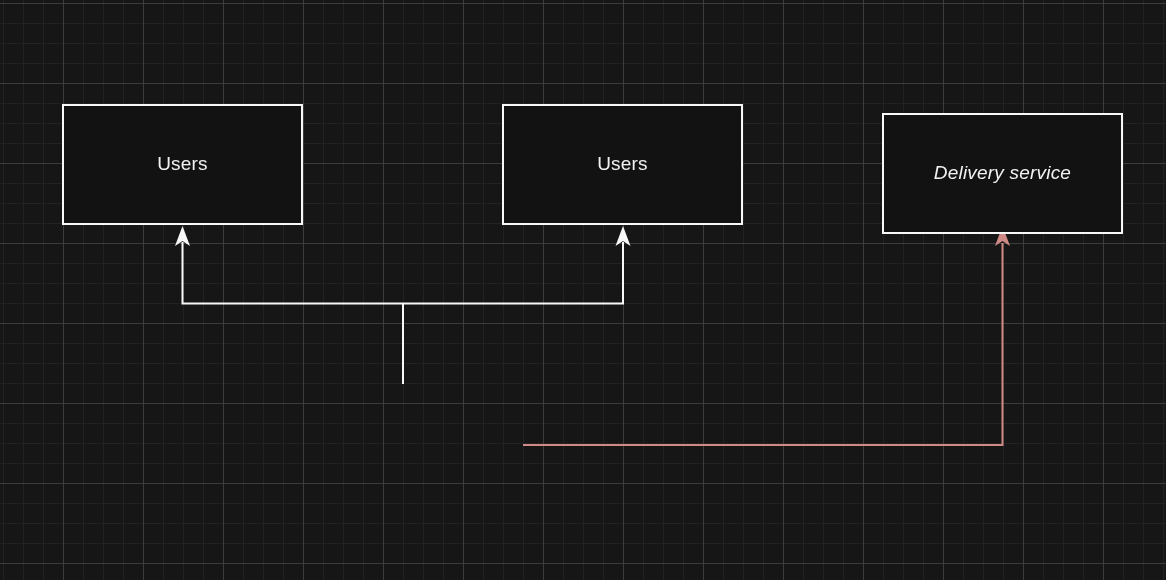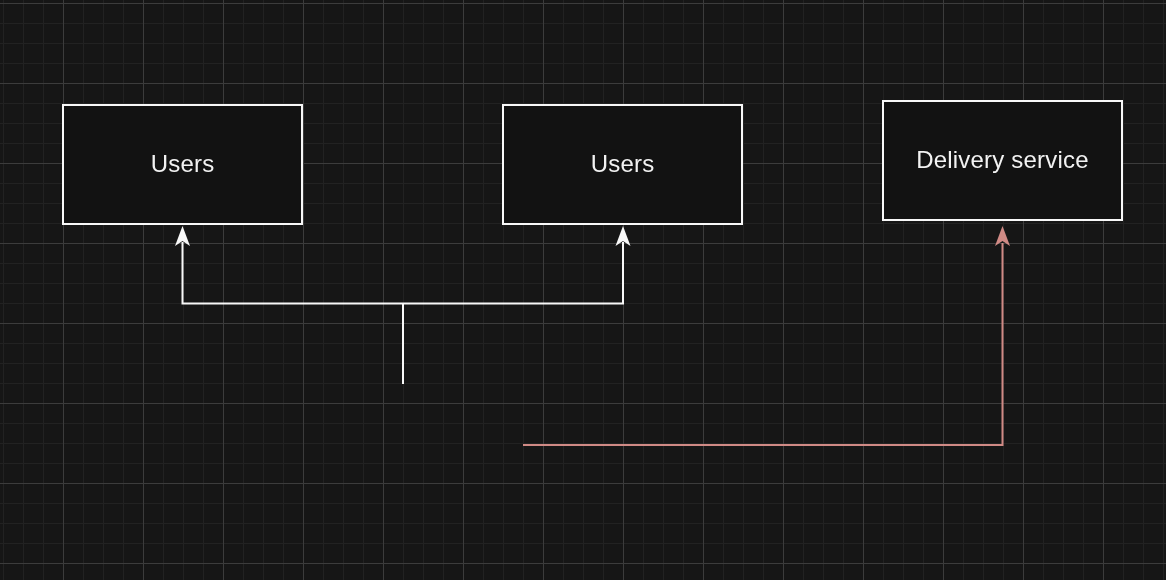--- a/index.html
+++ b/index.html
@@ -38,28 +38,28 @@
     background: #121212;
     border: 2px solid #f8f8f8;
     box-sizing: border-box;
     display: flex;
     align-items: center;
     justify-content: center;
     cursor: pointer;
   }
   .node .label {
     color: #f2f2f2;
-    font-size: 24px;
+    font-size: 19px;
     line-height: 1.2;
     white-space: nowrap;
     letter-spacing: 0.2px;
   }
   #node-users-1    { left: 62px;  top: 104px; }
   #node-users-2    { left: 502px; top: 104px; }
-  #node-delivery   { left: 882px; top: 100px; }
+  #node-delivery   { left: 882px; top: 113px; font-style: italic; }
   #node-gql-feder  { left: 282px; top: 384px; }
 </style>
 </head>
 <body>
 
 <div class="canvas">
 
   <svg class="edges-layer" viewBox="0 0 1166 580" xmlns="http://www.w3.org/2000/svg">
 
     <g>

